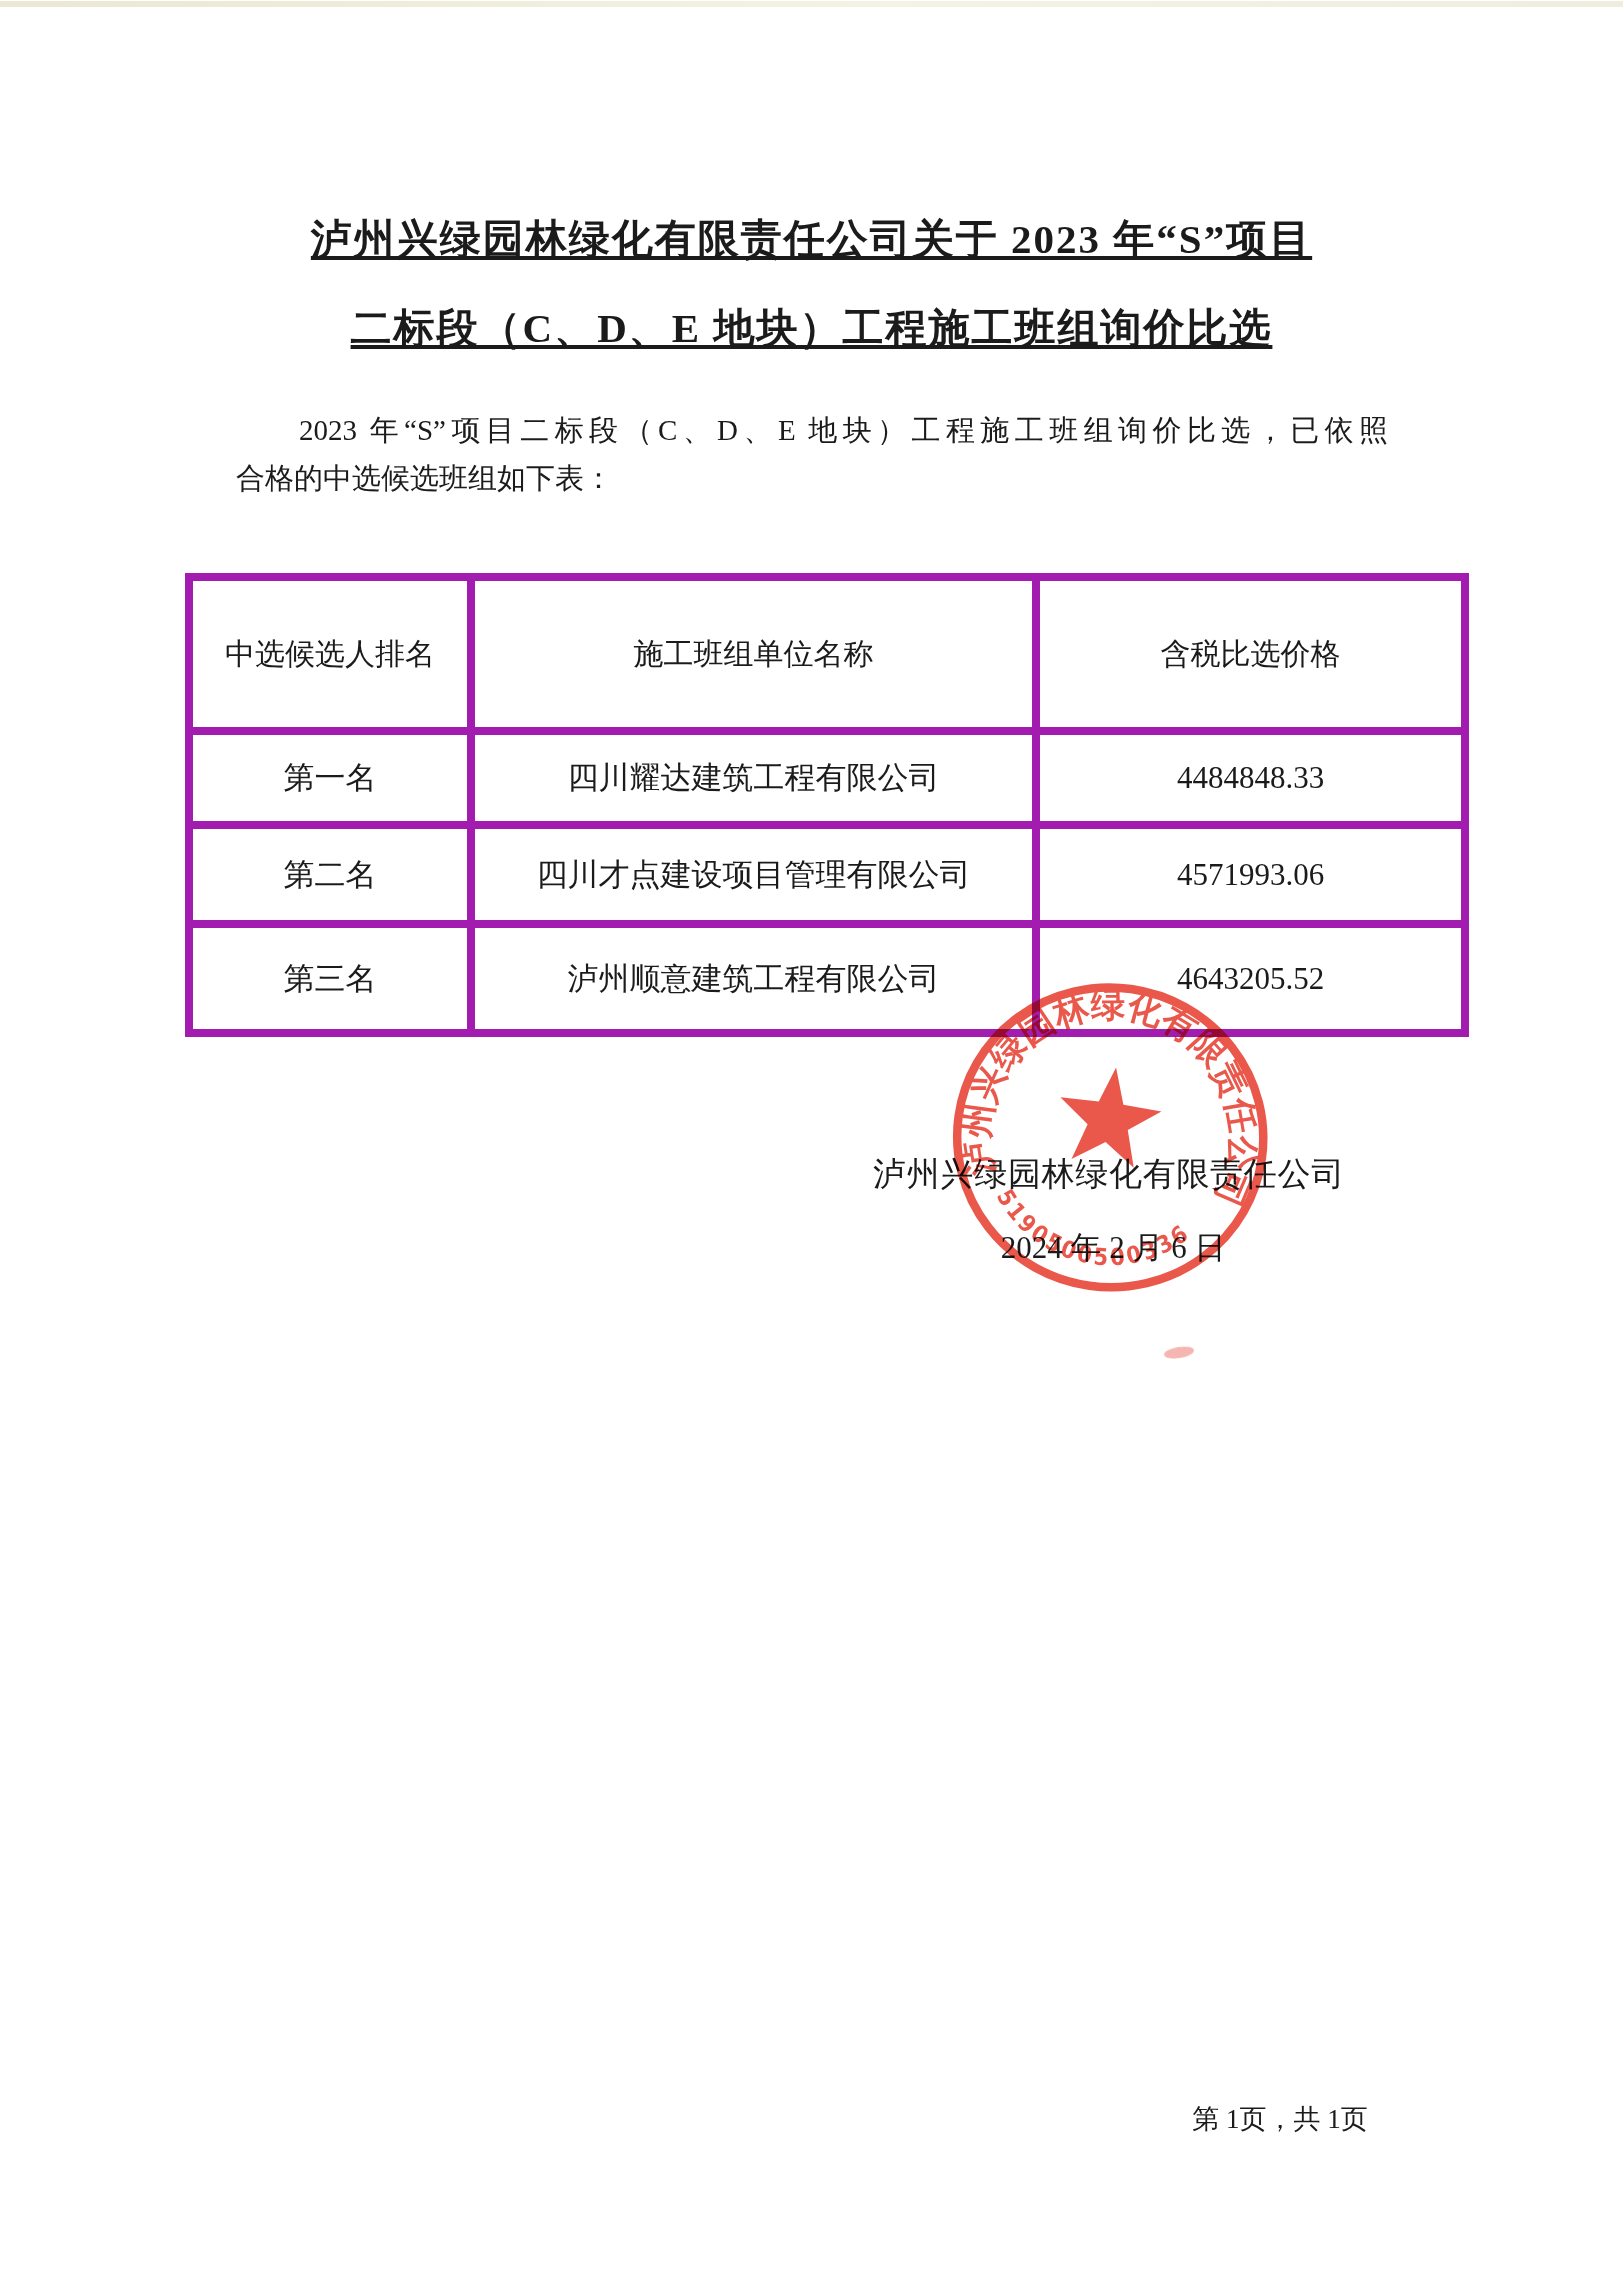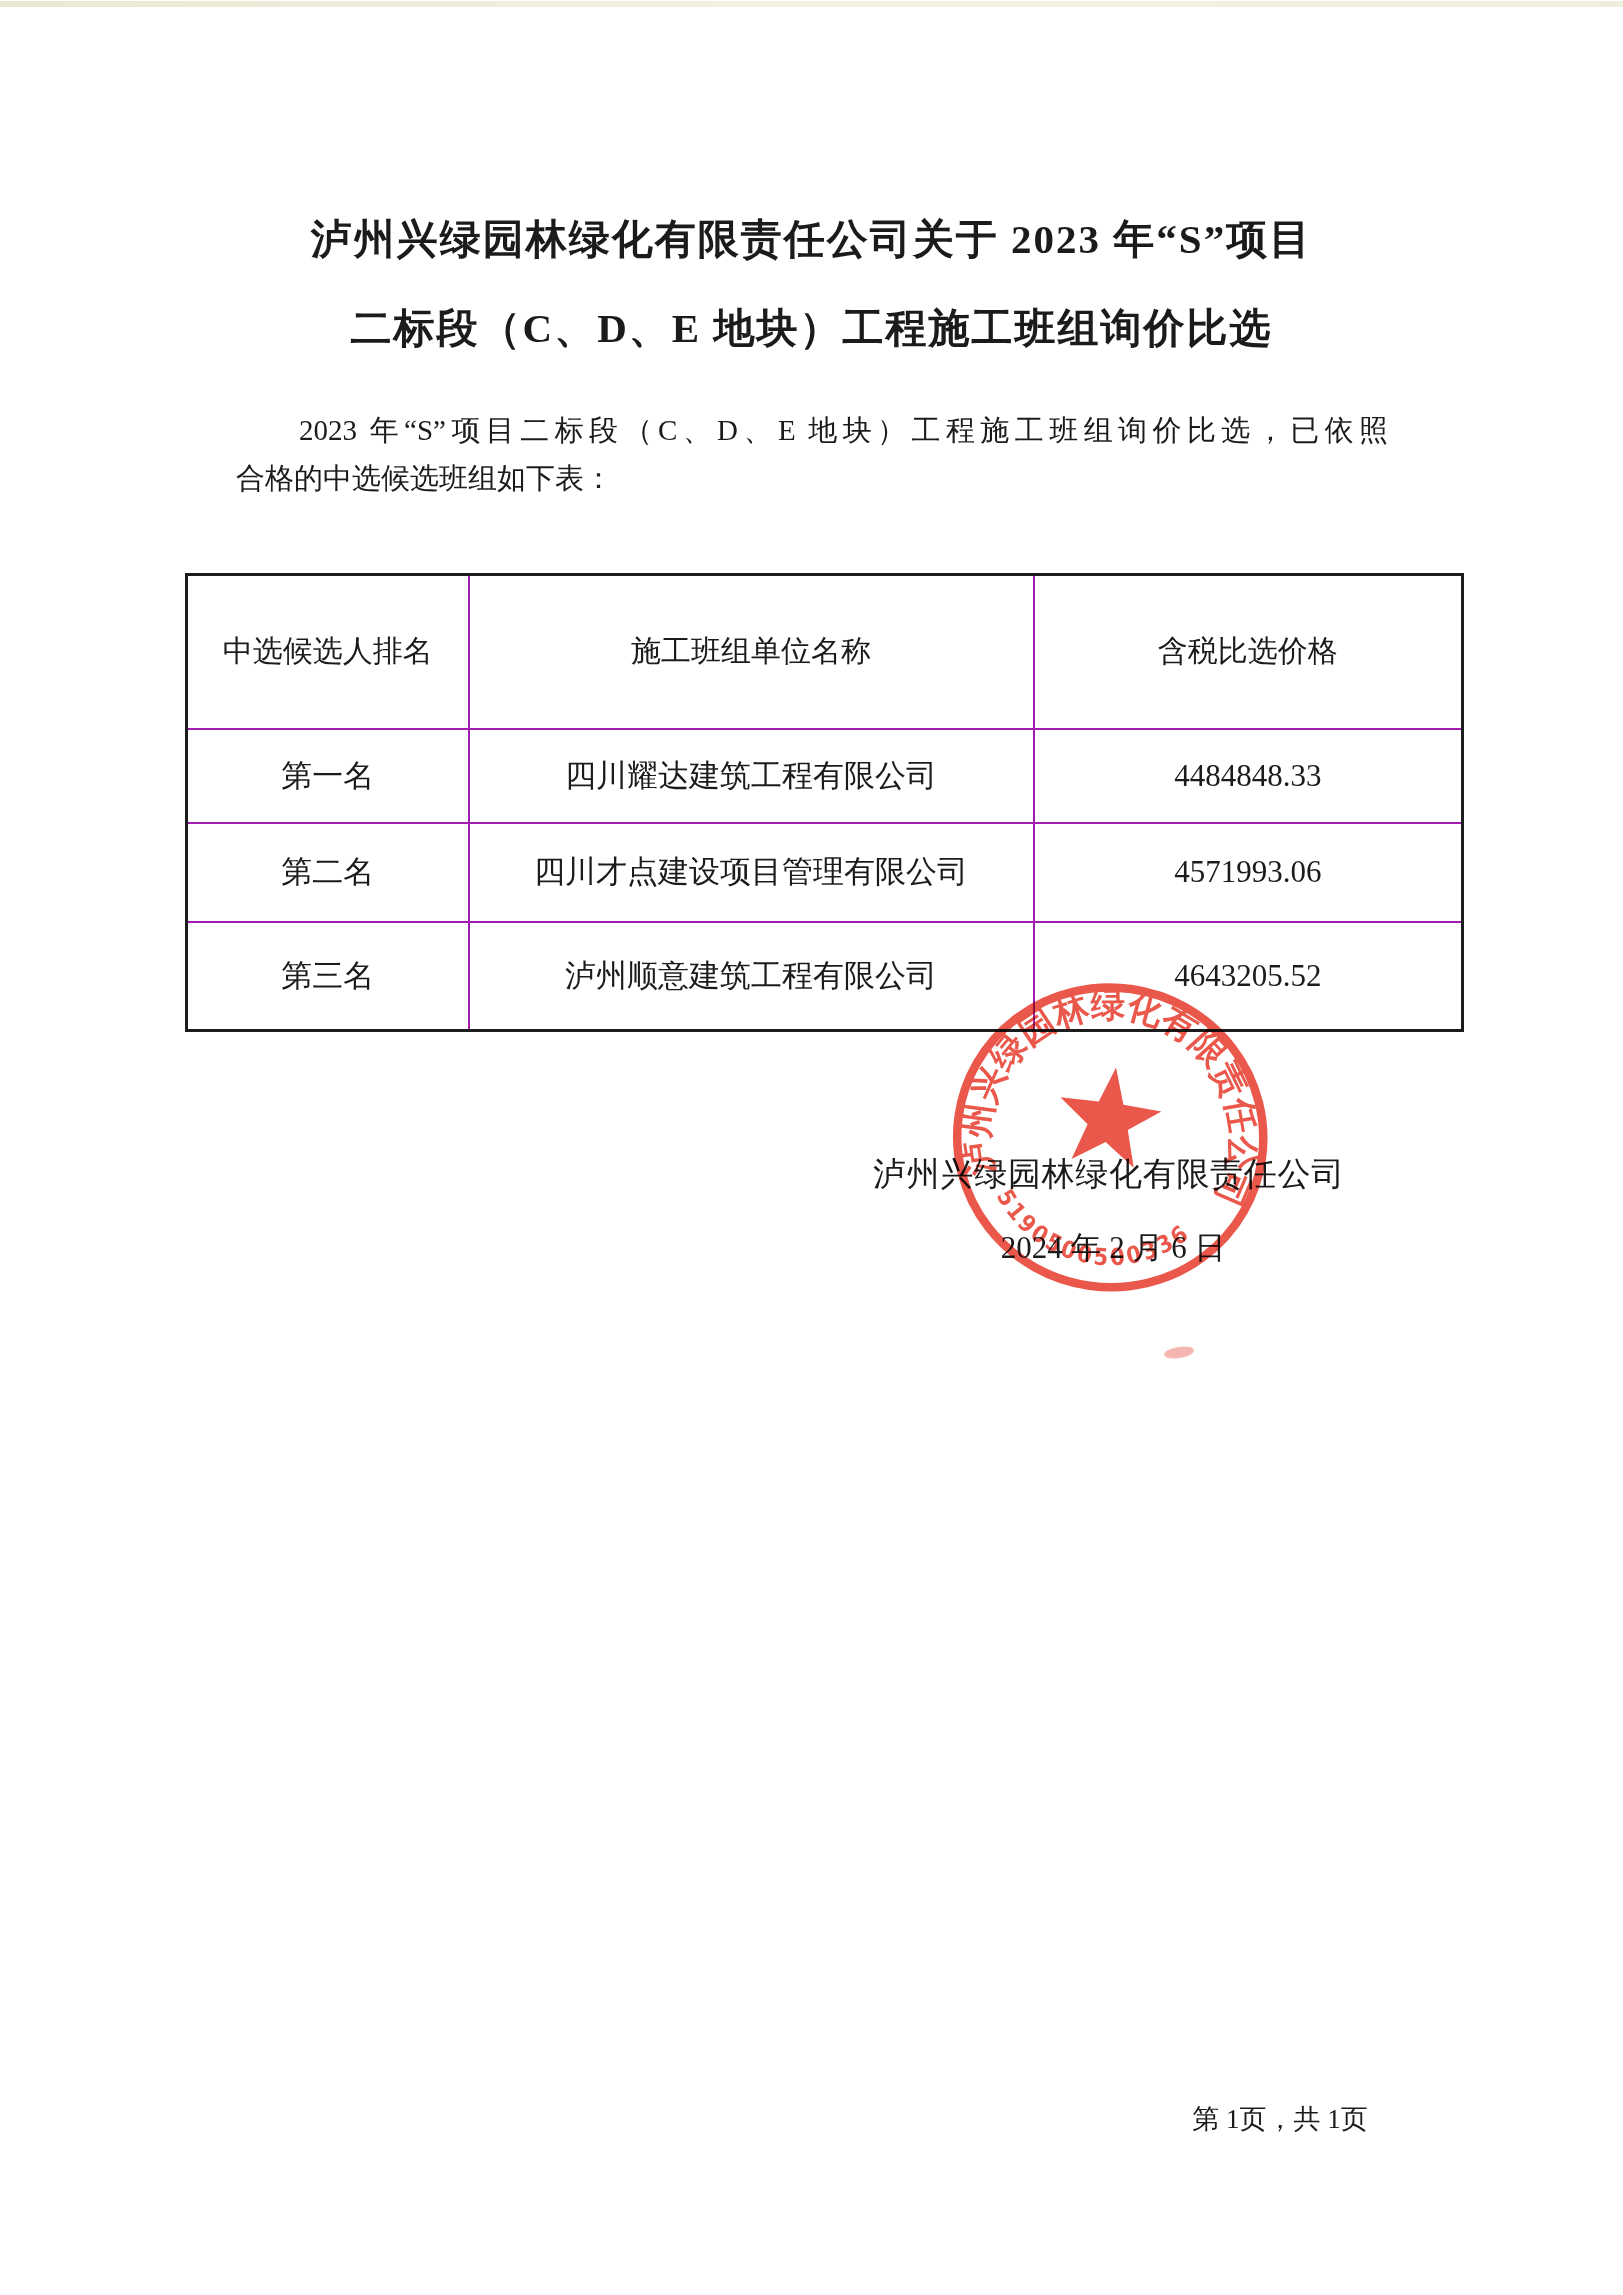--- a/index.html
+++ b/index.html
@@ -12,36 +12,37 @@
   }
   .scan-edge{
     position:absolute;left:0;top:1.3px;width:100%;height:5.9px;
     background:linear-gradient(to right,var(--scan-edge,#e7e3cc) 0%,#f3f0e0 55%,#ecead9 100%);
     opacity:.85;
   }
   .title{
     position:absolute;left:0;right:0;top:195px;margin:0;
     text-align:center;font-size:41px;font-weight:bold;letter-spacing:2px;
     line-height:89px;
+    text-decoration:underline;
   }
   .title .title-line{display:block;}
   .body-par{
     position:absolute;left:236px;top:406px;width:1152px;margin:0;
     font-size:29px;line-height:48px;
   }
   .body-par .line{display:block;}
   .body-par .line.just{text-align:justify;text-align-last:justify;}
   .body-par .line.first{text-indent:63px;}
   .result-table{
     position:absolute;left:185px;top:573px;width:1276px;
     border-collapse:collapse;table-layout:fixed;
     font-size:31px;
   }
   .result-table th,.result-table td{
-    border:2px solid #a21caf;text-align:center;vertical-align:middle;
+    border:8px solid #a21caf;text-align:center;vertical-align:middle;
     font-weight:normal;padding:0;
   }
   .result-table{border:3.3px solid #1c1c1c;}
   .result-table .r-header{height:154px;}
   .result-table .r-header th{font-size:30px;}
   .result-table .r-1{height:94px;}
   .result-table .r-2{height:99px;padding-left:36px;}
   .result-table .r-3{height:109px;}
   .col-rank{width:282px;}
   .col-company{width:565px;}

